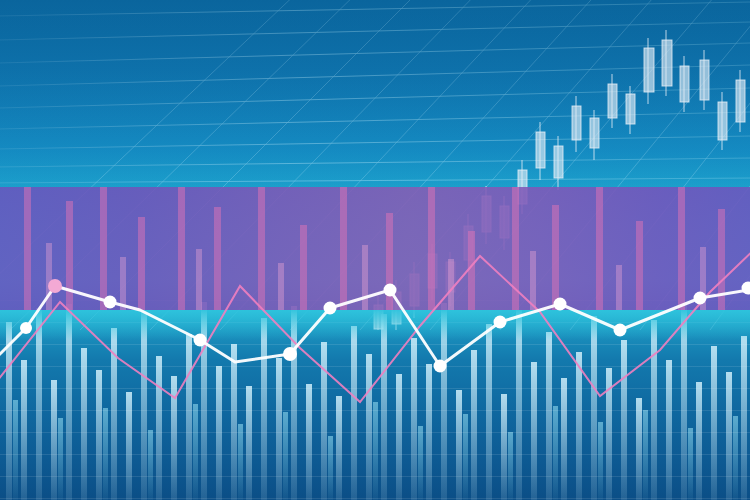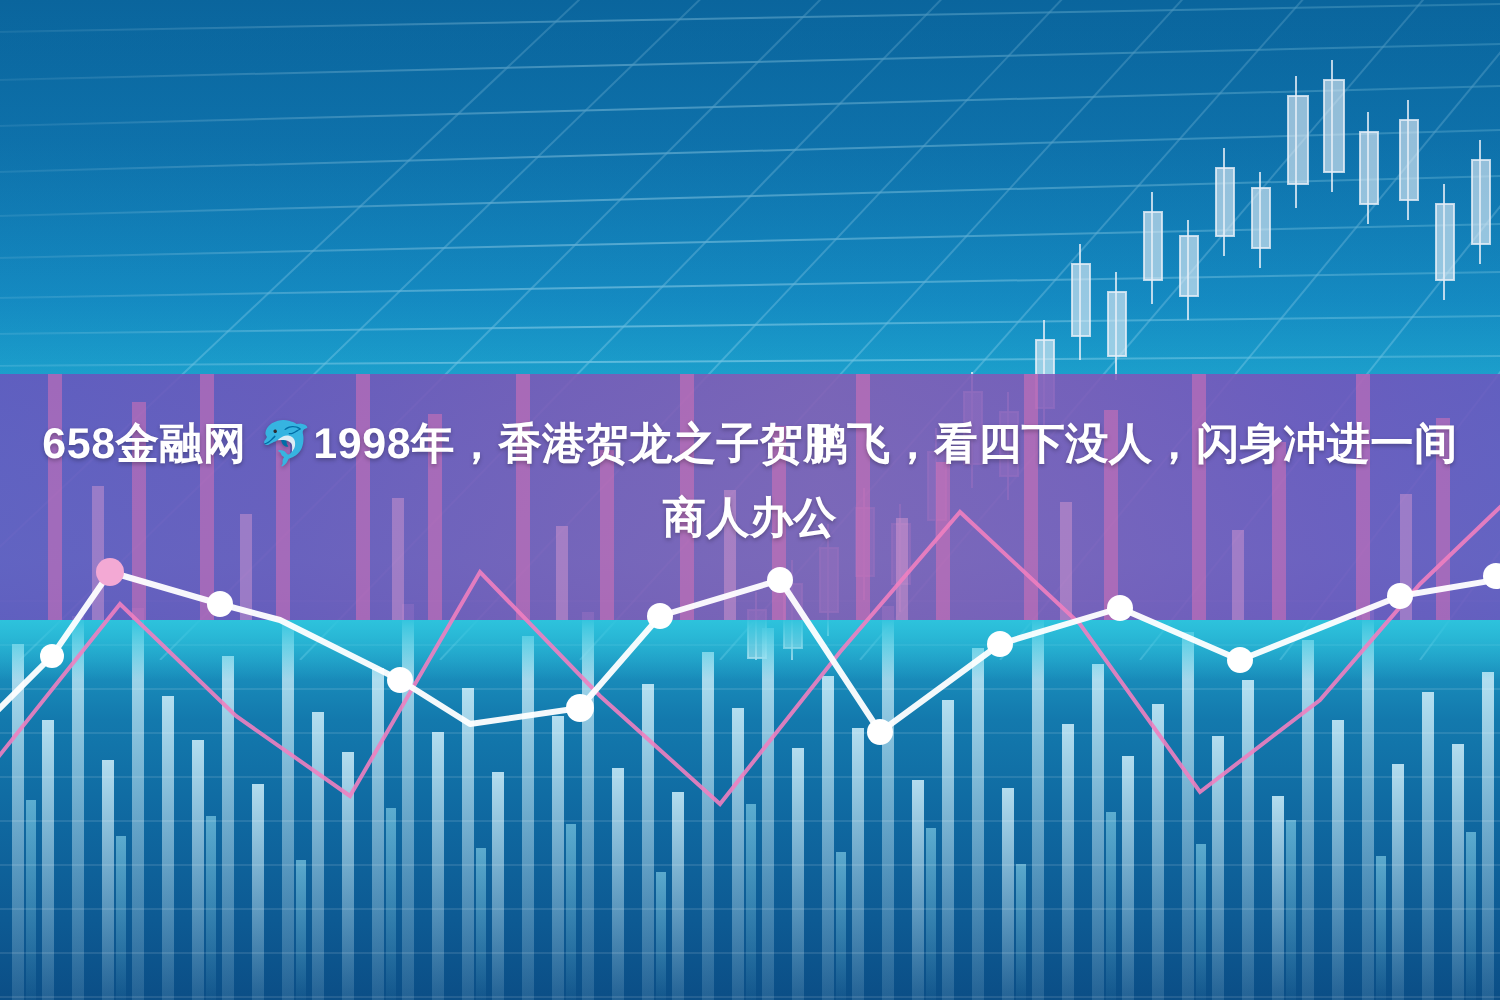--- a/index.html
+++ b/index.html
@@ -320,15 +320,14 @@
       <circle cx="390" cy="60" r="6.5"></circle>
       <circle cx="440" cy="136" r="6.5"></circle>
       <circle cx="500" cy="92" r="6.5"></circle>
       <circle cx="560" cy="74" r="6.5"></circle>
       <circle cx="620" cy="100" r="6.5"></circle>
       <circle cx="700" cy="68" r="6.5"></circle>
       <circle cx="748" cy="58" r="6.5"></circle>
     </g>
   </svg>
 
-  <div class="headline">658金融网 🐬1998年，香港贺龙之子贺鹏飞，看四下没人，闪身冲进一间商人办公</div>
 
 </div>
 
 </body></html>

